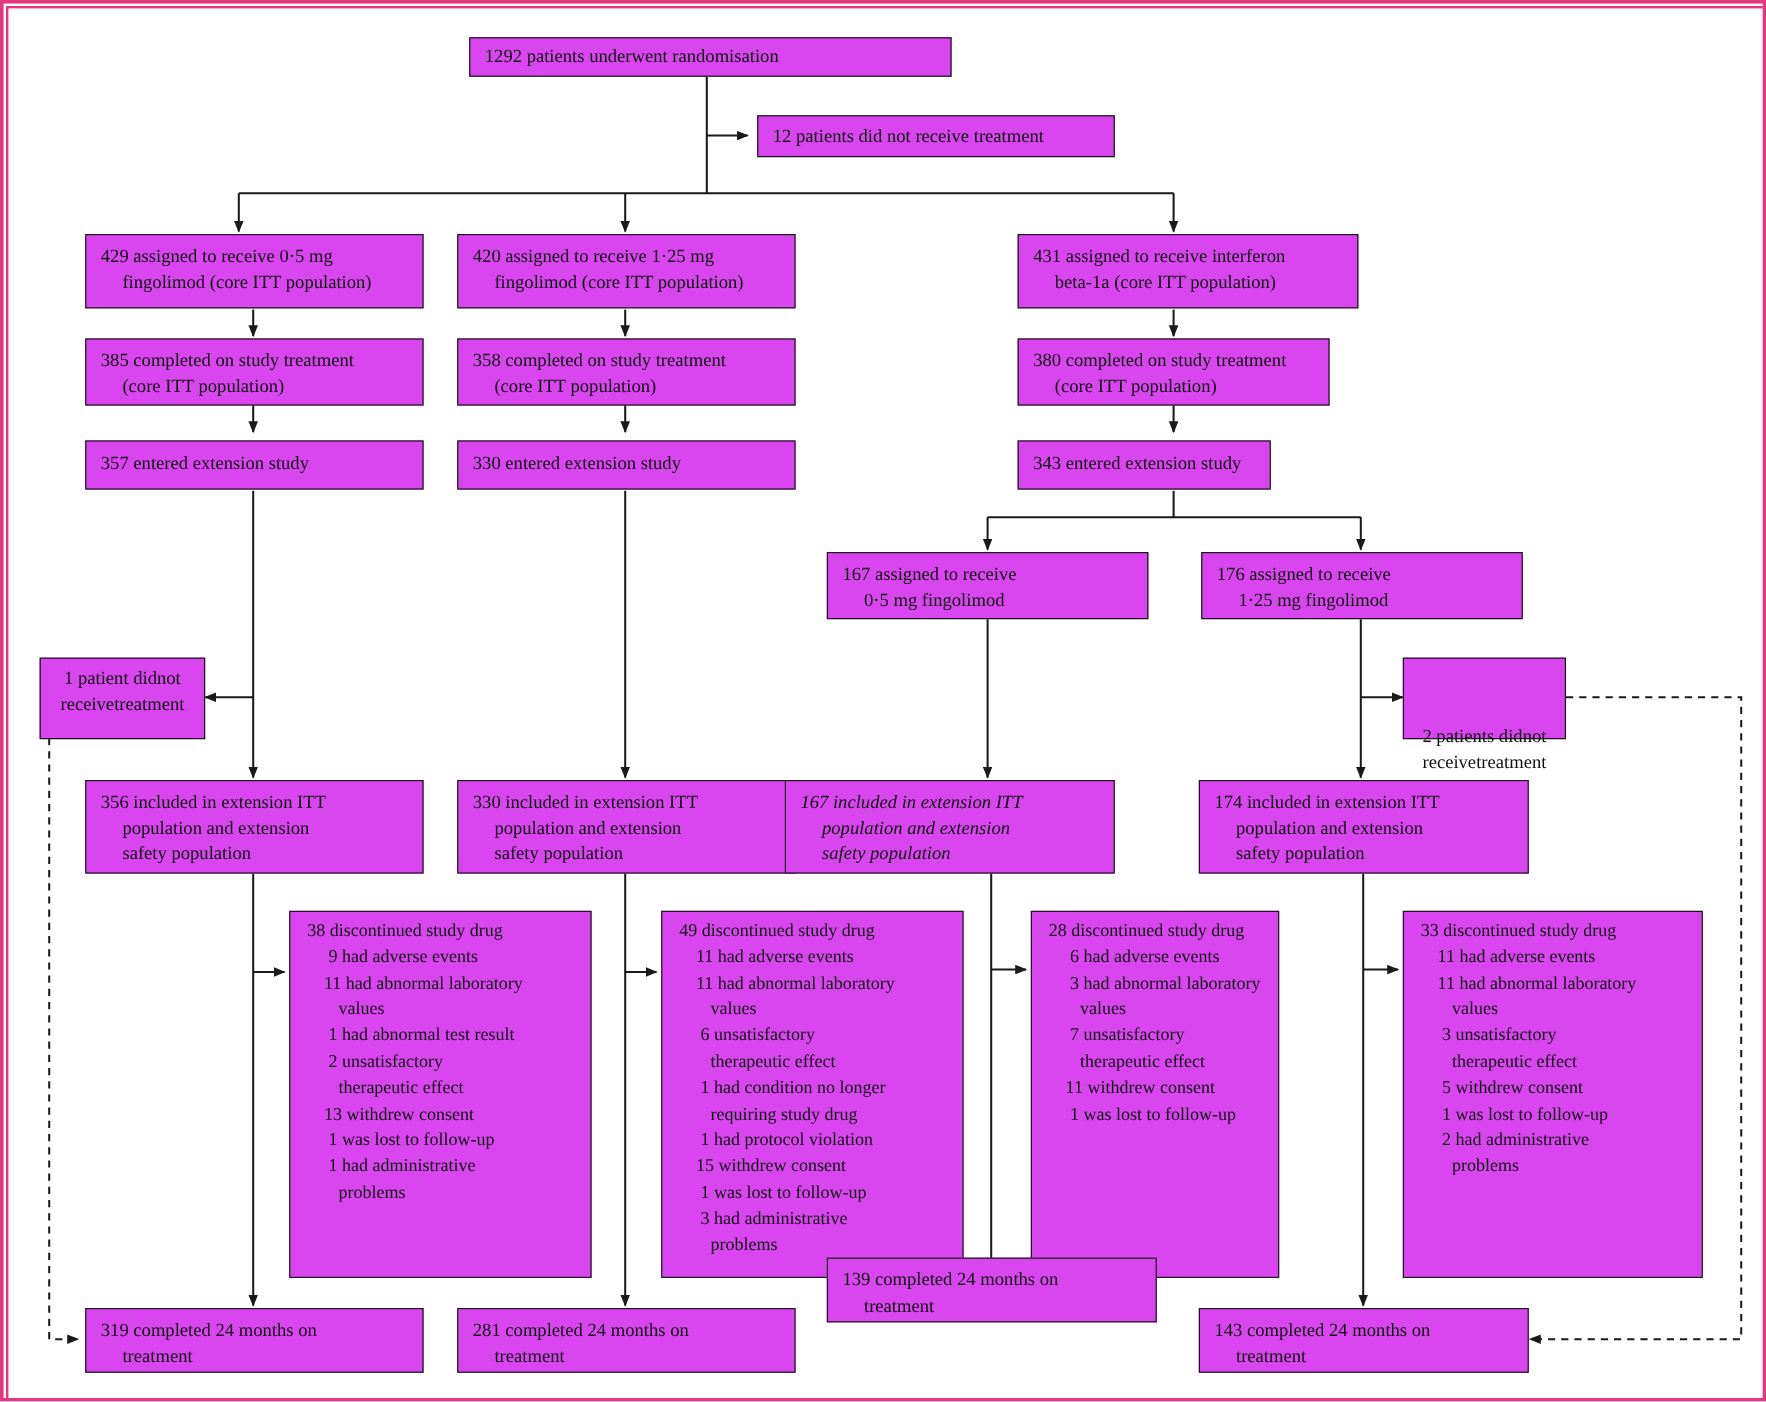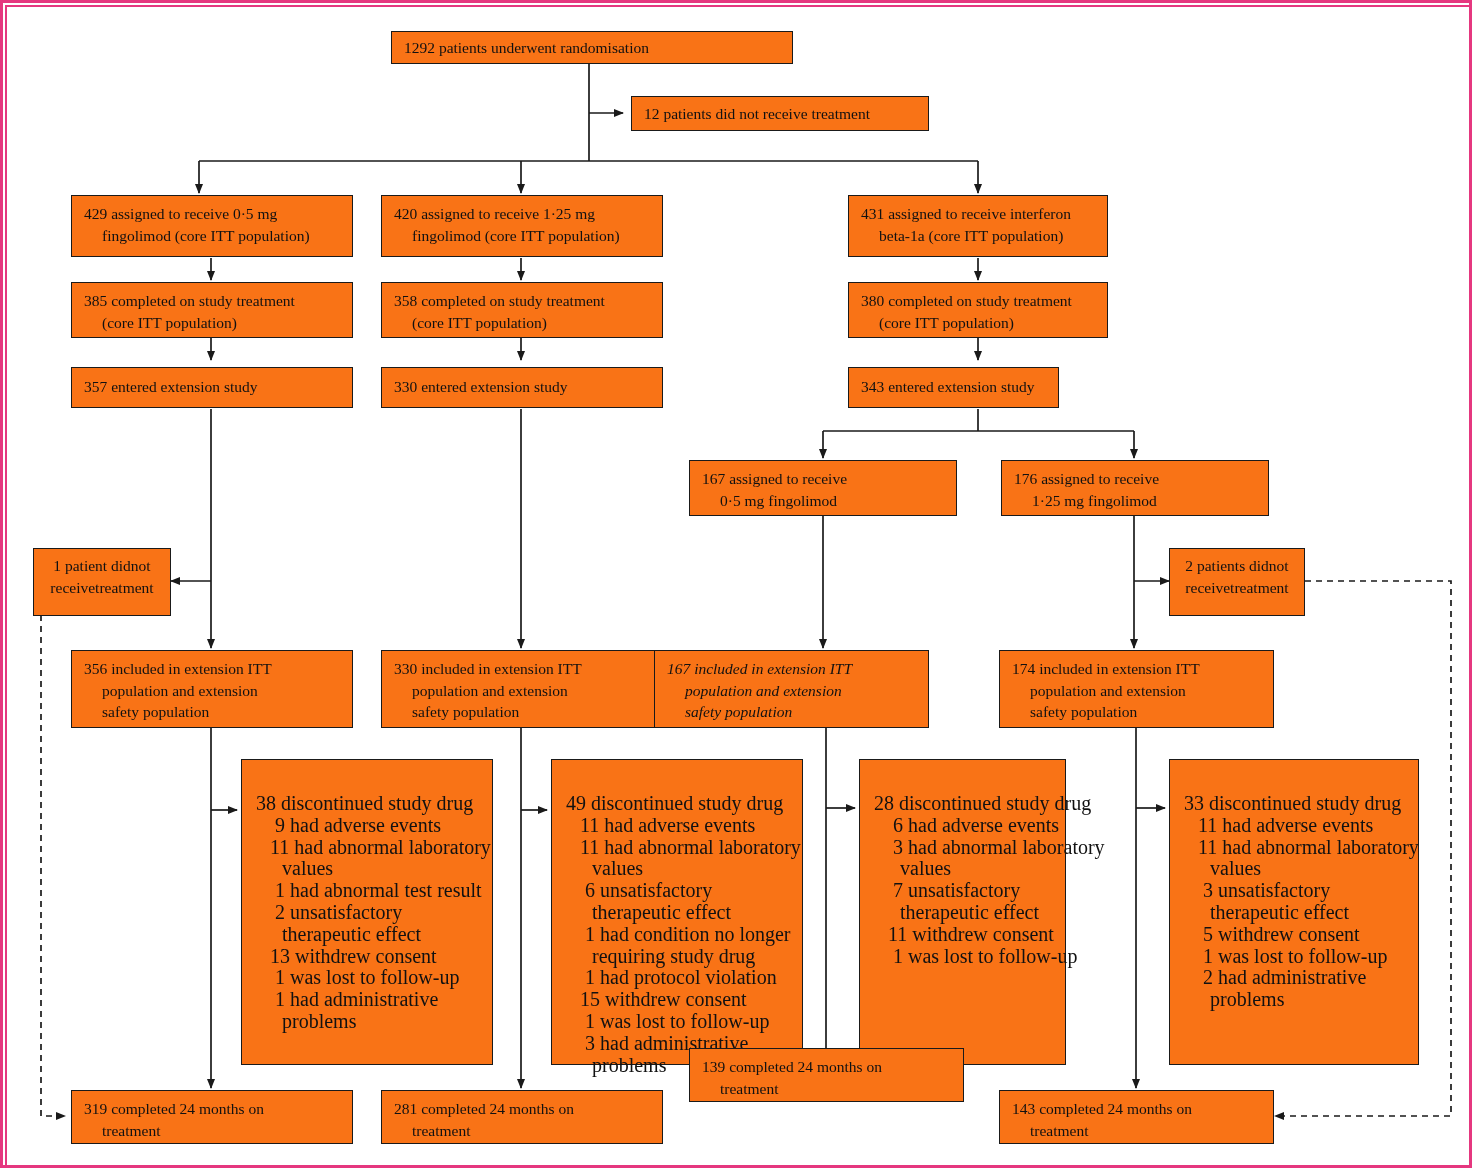--- a/index.html
+++ b/index.html
@@ -2,27 +2,27 @@
 <html><head>
 <meta charset="utf-8">
 <style>
   html,body{margin:0;padding:0;background:#ffffff;}
   body{font-family:"Liberation Serif",serif;}
   #page{position:relative;width:1472px;height:1168px;background:#fff;overflow:hidden;
         box-sizing:border-box;border:3px solid #e5377f;}
   .frame{position:absolute;left:2px;top:2px;width:1466px;height:1162px;
          border:2px solid #e5377f;box-sizing:border-box;pointer-events:none;}
   svg.links{position:absolute;left:0;top:0;width:1472px;height:1168px;pointer-events:none;}
-  .box{position:absolute;box-sizing:border-box;border:1.6px solid #1a1a1a;background:#f97316;
+  .box{position:absolute;box-sizing:border-box;border:1.6px solid #1a1a1a;background:#d946ef;
        font-size:15.5px;line-height:21.5px;color:#111;}
   .box .t{padding:7px 10px 7px 12px;white-space:pre-line;}
   .box .t.hang{padding-left:12px;}
   .hang .ln{display:block;}
   .hang .ln.ind{padding-left:18px;}
-  .list .t{padding:6px 6px 6px 14px;font-size:20px;line-height:21.8px;margin-top:27px;}
+  .list .t{padding:6px 6px 6px 14px;font-size:15px;line-height:21.8px;}
   .list .ln{display:block;white-space:pre;}
   .list .ln.i1{padding-left:14px;}
   .list .ln.i2{padding-left:26px;}
 </style>
 </head>
 <body>
 
 <div id="page">
   <div class="frame"></div>
 
@@ -87,21 +87,21 @@
   <div class="box" style="left:628px;top:93px;width:298px;height:35px;">
     <div class="t" style="padding-top:6px;"><span class="ln">12 patients did not receive treatment</span></div>
   </div>
 
   <div class="box" style="left:68px;top:192px;width:282px;height:62px;">
     <div class="t hang"><span class="ln">429 assigned to receive 0·5 mg</span><span class="ln ind">fingolimod (core ITT population)</span></div>
   </div>
   <div class="box" style="left:378px;top:192px;width:282px;height:62px;">
     <div class="t hang"><span class="ln">420 assigned to receive 1·25 mg</span><span class="ln ind">fingolimod (core ITT population)</span></div>
   </div>
-  <div class="box" style="left:845px;top:192px;width:260px;height:62px;">
+  <div class="box" style="left:845px;top:192px;width:284px;height:62px;">
     <div class="t hang"><span class="ln">431 assigned to receive interferon</span><span class="ln ind">beta-1a (core ITT population)</span></div>
   </div>
 
   <div class="box" style="left:68px;top:279px;width:282px;height:56px;">
     <div class="t hang"><span class="ln">385 completed on study treatment</span><span class="ln ind">(core ITT population)</span></div>
   </div>
   <div class="box" style="left:378px;top:279px;width:282px;height:56px;">
     <div class="t hang"><span class="ln">358 completed on study treatment</span><span class="ln ind">(core ITT population)</span></div>
   </div>
   <div class="box" style="left:845px;top:279px;width:260px;height:56px;">
@@ -122,21 +122,21 @@
     <div class="t hang"><span class="ln">167 assigned to receive</span><span class="ln ind">0·5 mg fingolimod</span></div>
   </div>
   <div class="box" style="left:998px;top:457px;width:268px;height:56px;">
     <div class="t hang"><span class="ln">176 assigned to receive</span><span class="ln ind">1·25 mg fingolimod</span></div>
   </div>
 
   <div class="box" style="left:30px;top:545px;width:138px;height:68px;text-align:center;">
     <div class="t" style="padding:6px 4px;"><span class="ln">1 patient did</span><span class="ln">not receive</span><span class="ln">treatment</span></div>
   </div>
   <div class="box" style="left:1166px;top:545px;width:136px;height:68px;text-align:center;">
-    <div class="t" style="padding:6px 4px;"><span class="ln">2 patients did</span><span class="ln">not receive</span><span class="ln">treatment</span></div>
+    <div class="t" style="padding:6px 4px;margin-top:48px;"><span class="ln">2 patients did</span><span class="ln">not receive</span><span class="ln">treatment</span></div>
   </div>
 
   <div class="box" style="left:68px;top:647px;width:282px;height:78px;">
     <div class="t hang"><span class="ln">356 included in extension ITT</span><span class="ln ind">population and extension</span><span class="ln ind">safety population</span></div>
   </div>
   <div class="box" style="left:378px;top:647px;width:282px;height:78px;">
     <div class="t hang"><span class="ln">330 included in extension ITT</span><span class="ln ind">population and extension</span><span class="ln ind">safety population</span></div>
   </div>
   <div class="box" style="left:651px;top:647px;width:275px;height:78px;font-style:italic;">
     <div class="t hang"><span class="ln">167 included in extension ITT</span><span class="ln ind">population and extension</span><span class="ln ind">safety population</span></div>

